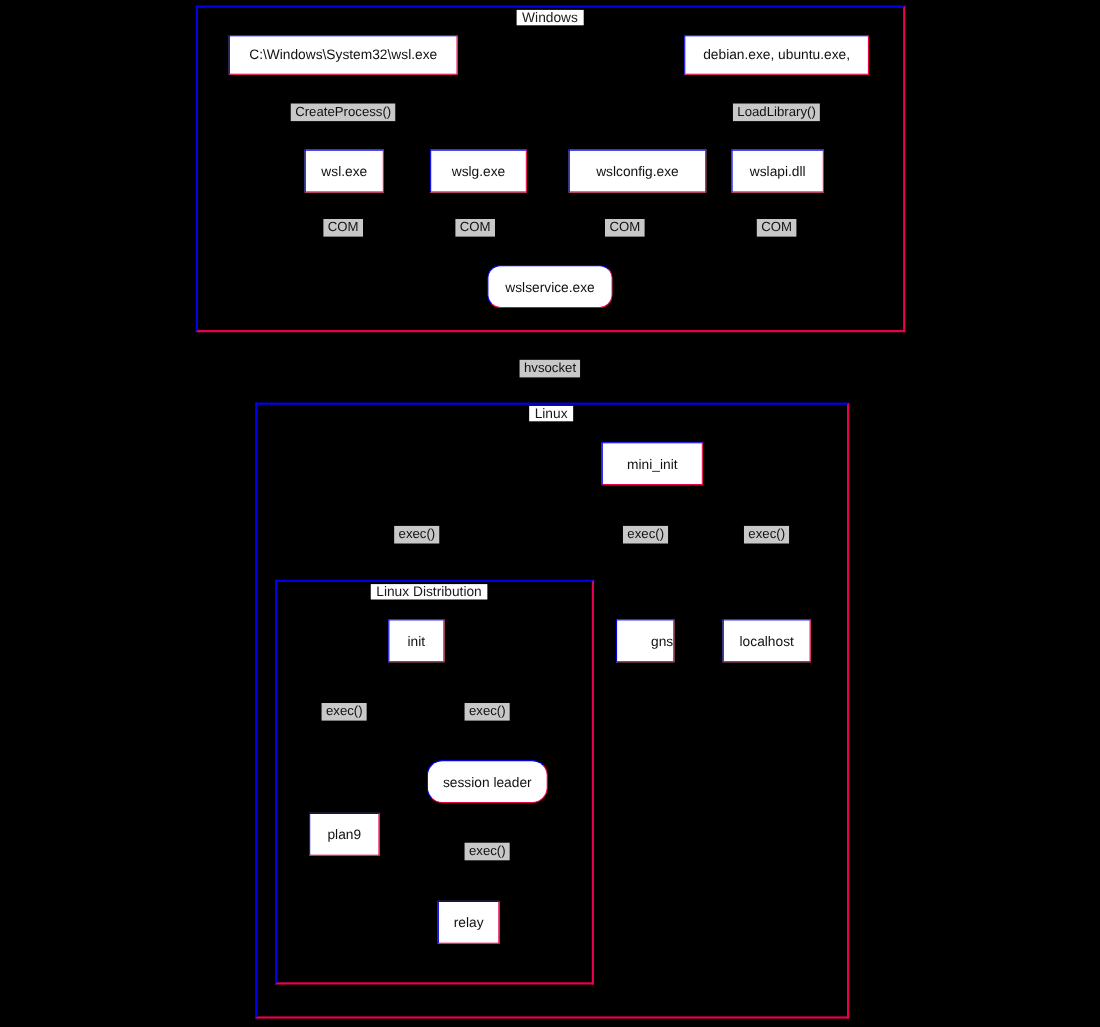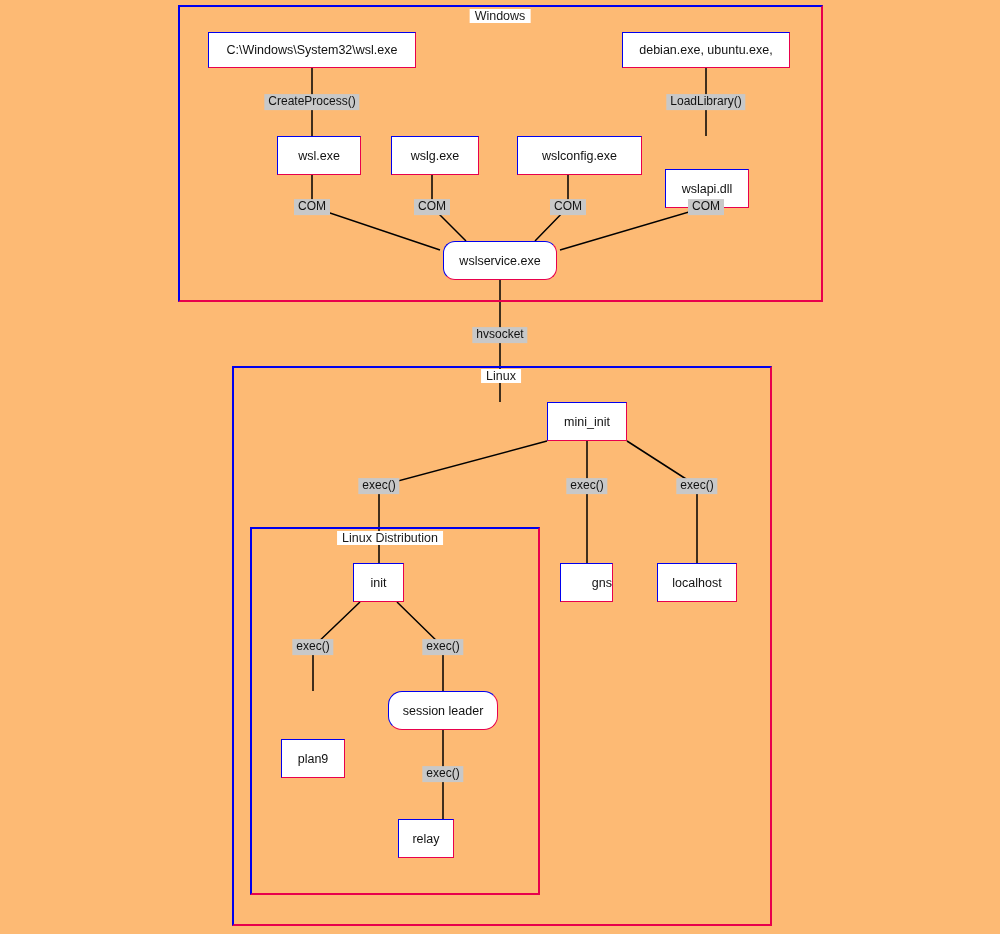--- a/index.html
+++ b/index.html
@@ -5,21 +5,21 @@
   html, body {
     margin: 0;
     padding: 0;
     background: #ffffff;
   }
   #canvas {
     position: relative;
     width: 1000px;
     height: 934px;
     font-family: "Liberation Sans", sans-serif;
-    background: #fdba74;
+    background: #000000;
     overflow: hidden;
   }
   svg.wires {
     position: absolute;
     left: 0;
     top: 0;
     width: 1000px;
     height: 934px;
     pointer-events: none;
   }
@@ -92,36 +92,36 @@
       <div class="cluster" style="left: 250px; top: 527px; width: 290px; height: 368px; border-width: 2px; border-style: solid; border-color: rgb(0, 0, 238) rgb(232, 0, 76) rgb(232, 0, 76) rgb(0, 0, 238);"></div>
       <div class="cluster-label" style="left: 390px; top: 531px;">Linux Distribution</div>
     </div>
   <div id="nodes-layer">
       <div class="node" style="left: 208px; top: 32px; width: 208px; height: 36px; border-color: rgb(0, 0, 238) rgb(232, 0, 76) rgb(232, 0, 76) rgb(0, 0, 238);">
         <span>C:\Windows\System32\wsl.exe</span>
       </div>
       <div class="node" style="left: 622px; top: 32px; width: 168px; height: 36px; border-color: rgb(0, 0, 238) rgb(232, 0, 76) rgb(232, 0, 76) rgb(0, 0, 238);">
         <span>debian.exe, ubuntu.exe,</span>
       </div>
-      <div class="node" style="left: 277px; top: 136px; width: 84px; height: 39px; border-color: rgb(0, 0, 238) rgb(232, 0, 76) rgb(232, 0, 76) rgb(0, 0, 238);">
+      <div class="node" style="left: 277px; top: 136px; width: 72px; height: 39px; border-color: rgb(0, 0, 238) rgb(232, 0, 76) rgb(232, 0, 76) rgb(0, 0, 238);">
         <span>wsl.exe</span>
       </div>
       <div class="node" style="left: 391px; top: 136px; width: 88px; height: 39px; border-color: rgb(0, 0, 238) rgb(232, 0, 76) rgb(232, 0, 76) rgb(0, 0, 238);">
         <span>wslg.exe</span>
       </div>
       <div class="node" style="left: 517px; top: 136px; width: 125px; height: 39px; border-color: rgb(0, 0, 238) rgb(232, 0, 76) rgb(232, 0, 76) rgb(0, 0, 238);">
         <span>wslconfig.exe</span>
       </div>
-      <div class="node" style="left: 665px; top: 136px; width: 84px; height: 39px; border-color: rgb(0, 0, 238) rgb(232, 0, 76) rgb(232, 0, 76) rgb(0, 0, 238); margin-top: 33px;">
+      <div class="node" style="left: 665px; top: 136px; width: 84px; height: 39px; border-color: rgb(0, 0, 238) rgb(232, 0, 76) rgb(232, 0, 76) rgb(0, 0, 238);">
         <span>wslapi.dll</span>
       </div>
       <div class="node" style="left: 443px; top: 241px; width: 114px; height: 39px; border-color: rgb(0, 0, 238) rgb(232, 0, 76) rgb(232, 0, 76) rgb(0, 0, 238); border-radius: 12px;">
         <span>wslservice.exe</span>
       </div>
-      <div class="node" style="left: 547px; top: 402px; width: 80px; height: 39px; border-color: rgb(0, 0, 238) rgb(232, 0, 76) rgb(232, 0, 76) rgb(0, 0, 238);">
+      <div class="node" style="left: 547px; top: 402px; width: 92px; height: 39px; border-color: rgb(0, 0, 238) rgb(232, 0, 76) rgb(232, 0, 76) rgb(0, 0, 238);">
         <span>mini_init</span>
       </div>
       <div class="node" style="left: 560px; top: 563px; width: 53px; height: 39px; border-color: rgb(0, 0, 238) rgb(232, 0, 76) rgb(232, 0, 76) rgb(0, 0, 238); justify-content: flex-end;">
         <span>gns</span>
       </div>
       <div class="node" style="left: 657px; top: 563px; width: 80px; height: 39px; border-color: rgb(0, 0, 238) rgb(232, 0, 76) rgb(232, 0, 76) rgb(0, 0, 238);">
         <span>localhost</span>
       </div>
       <div class="node" style="left: 353px; top: 563px; width: 51px; height: 39px; border-color: rgb(0, 0, 238) rgb(232, 0, 76) rgb(232, 0, 76) rgb(0, 0, 238);">
         <span>init</span>

